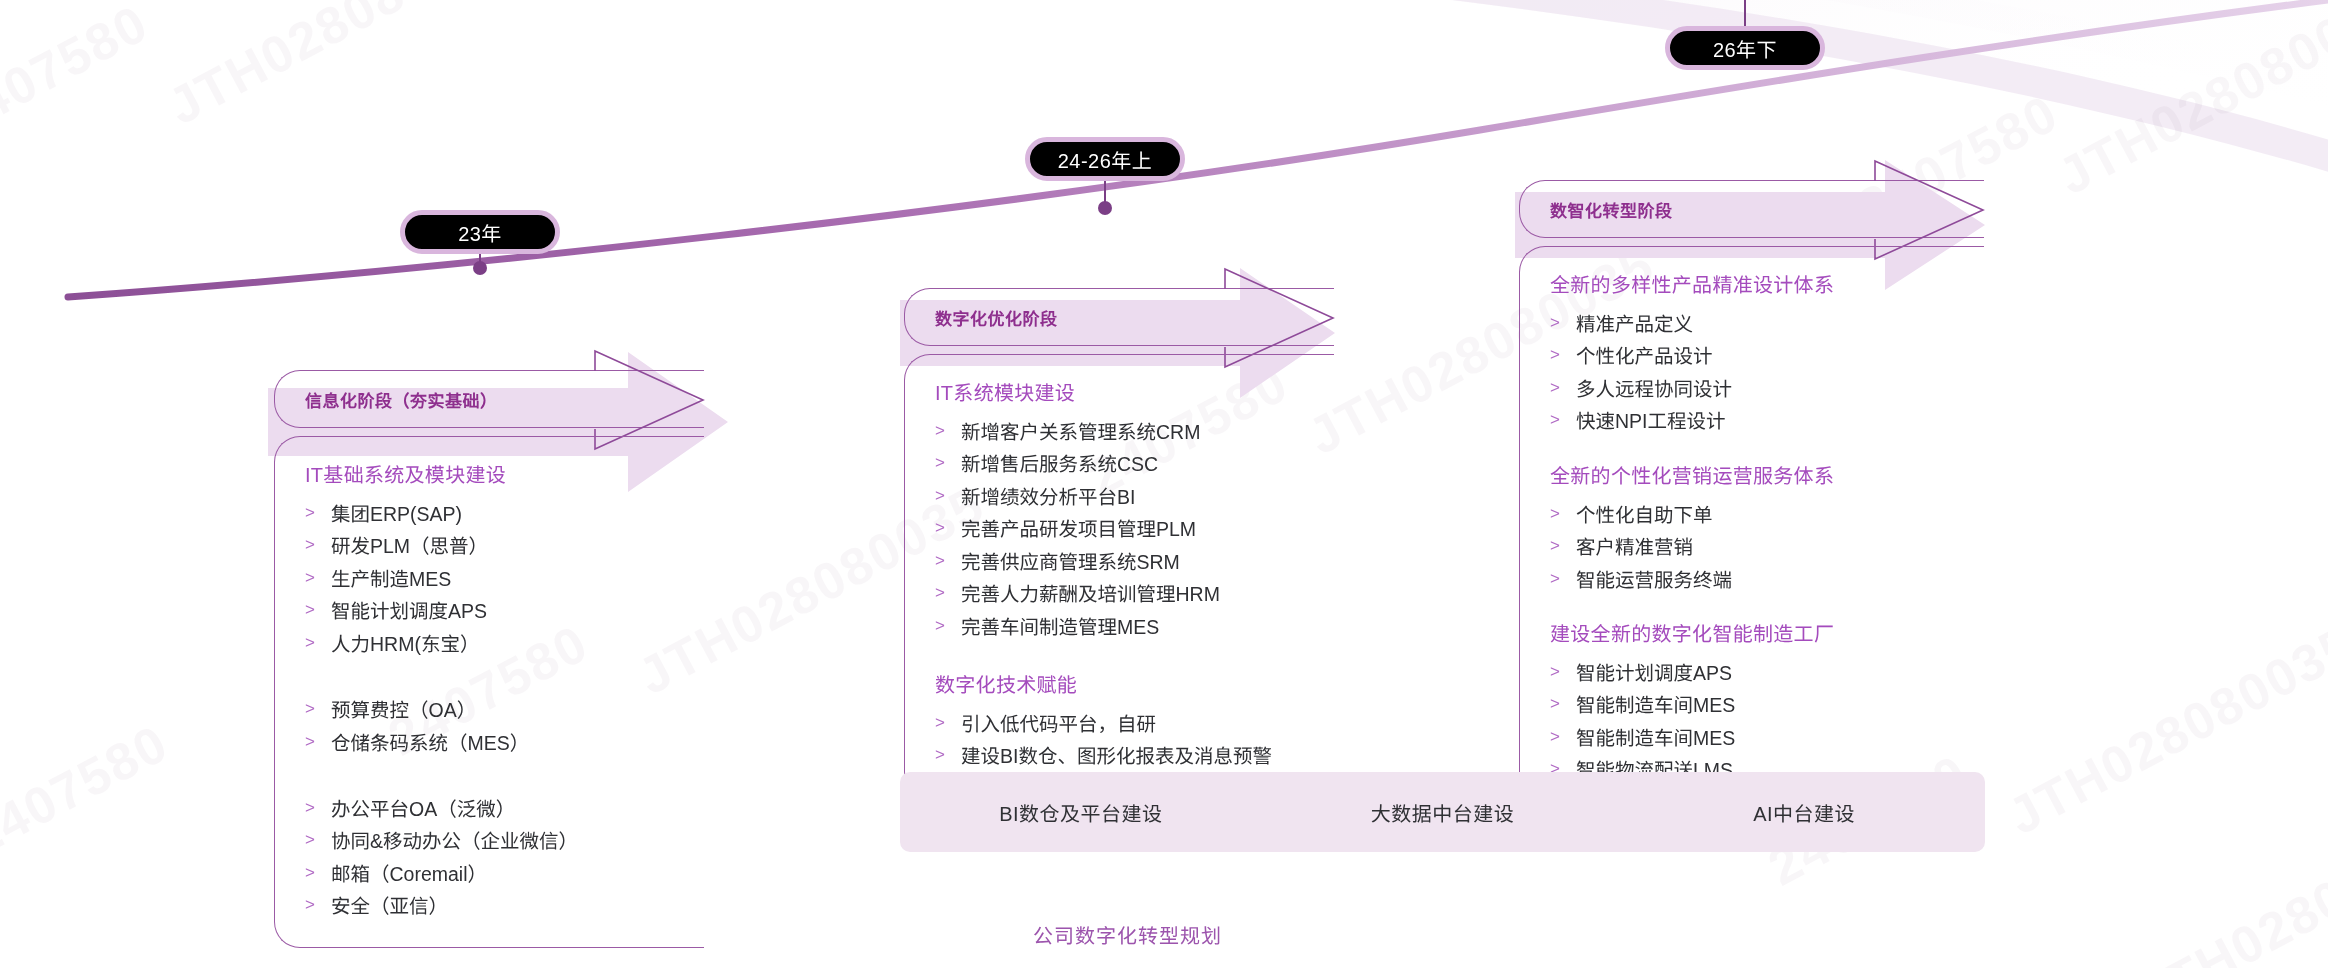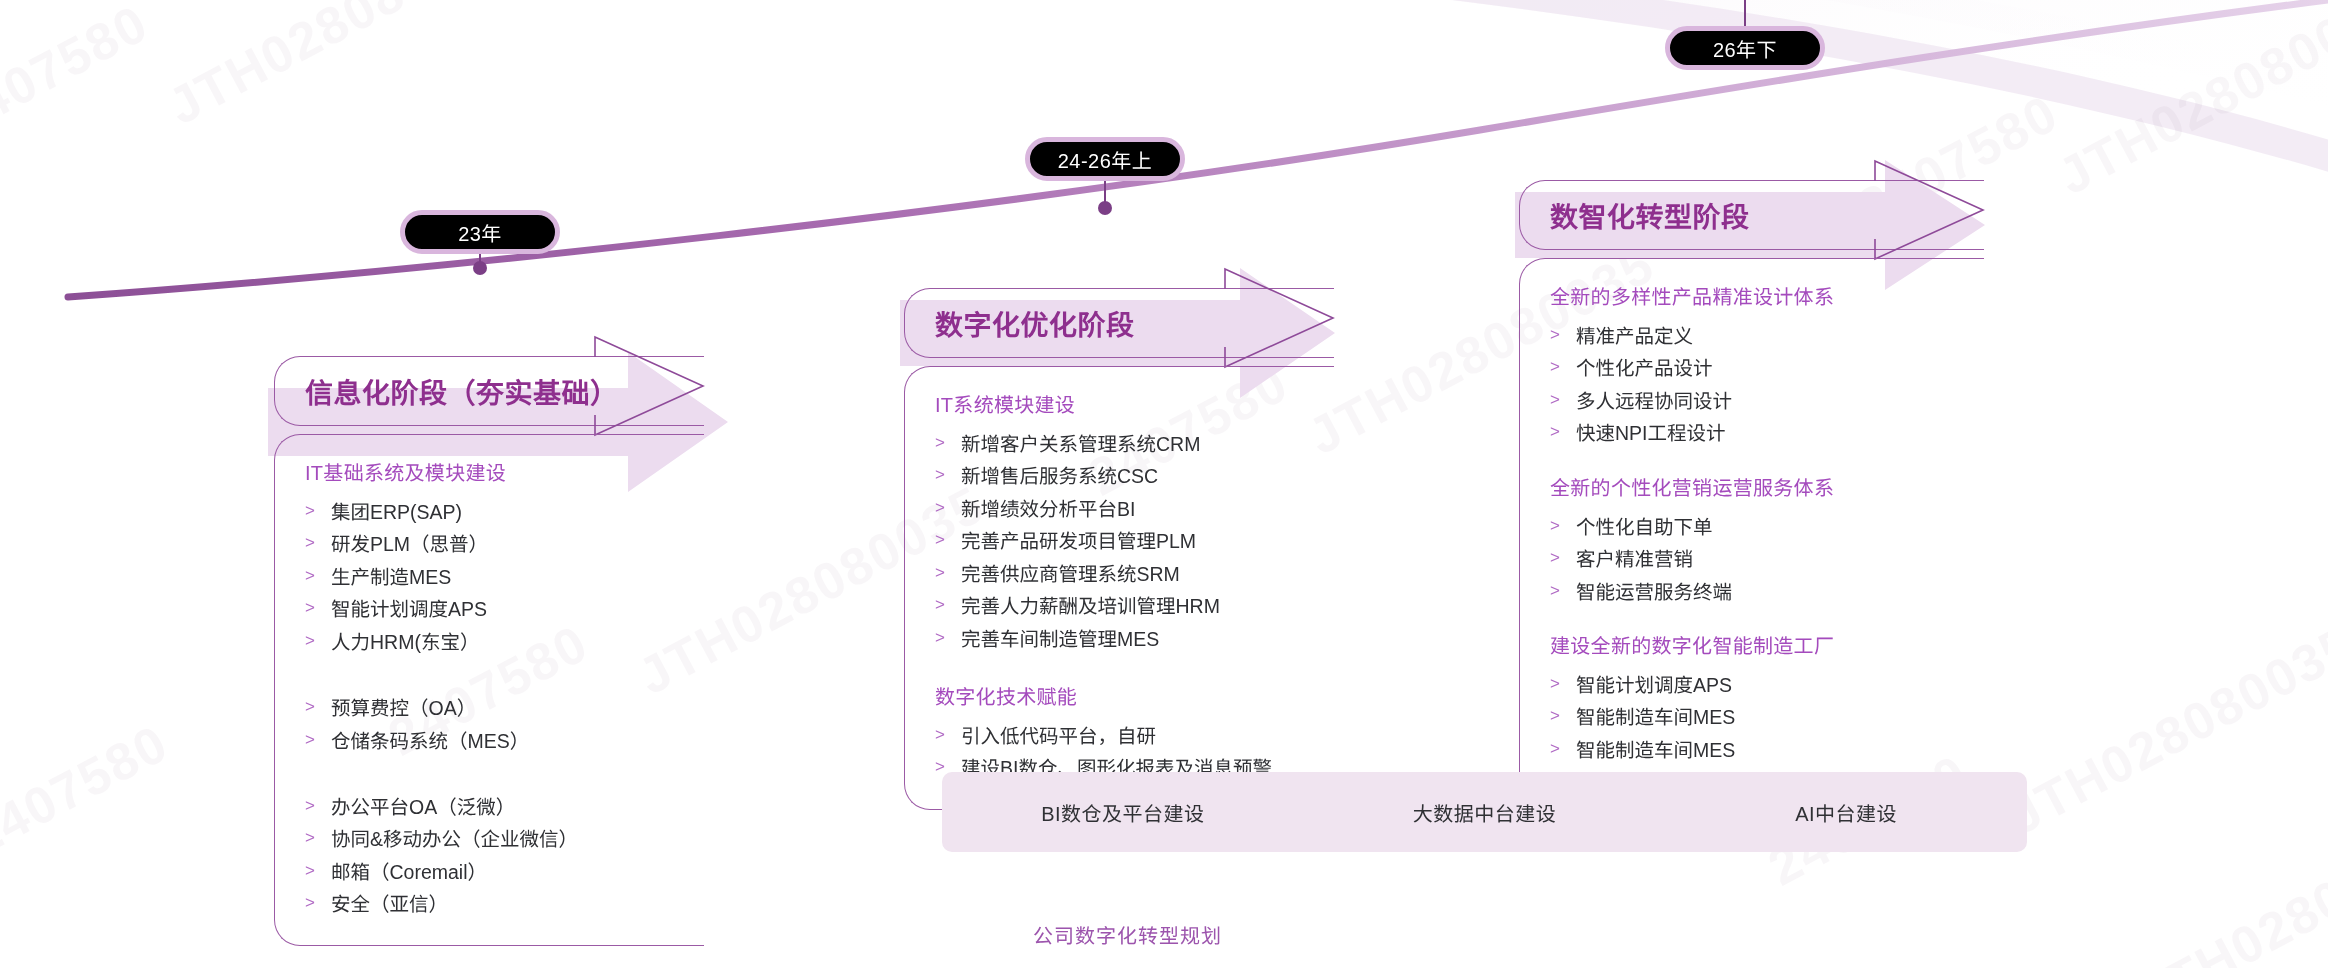--- a/index.html
+++ b/index.html
@@ -42,30 +42,30 @@
     letter-spacing:.5px;
   }
   .pill-stem{position:absolute;width:2px;background:#7b3f86;}
   .pill-dot{position:absolute;width:14px;height:14px;border-radius:50%;background:#7b3f86;}
 
   
   .phase{position:absolute;}
 
   .phase-head{
     position:relative;
-    height:70px;
+    height:58px;
     box-sizing:border-box;
     display:flex;align-items:center;
     padding-left:30px;
     border:1.4px solid #9b5aa5;
     border-right:none;
     border-top-left-radius:26px;
     border-bottom-left-radius:26px;
     color:#8e2f8e;
-    font-size:28px;
+    font-size:17px;
     font-weight:bold;
     letter-spacing:.5px;
     background:transparent;
   }
   
   .head-arrow{position:absolute;top:-22px;right:-1px;}
 
   .phase-body{
     position:relative;
     margin-top:8px;
@@ -202,21 +202,21 @@
   </svg>
 
   <svg class="ghost-arrow" style="left:900px;top:268px;" width="435" height="130" viewBox="0 0 435 130" xmlns="http://www.w3.org/2000/svg">
     <path d="M0,32 L340,32 L340,0 L435,65 L340,130 L340,98 L0,98 Z" fill="#ecdcef"></path>
   </svg>
 
   <svg class="ghost-arrow" style="left:1515px;top:160px;" width="470" height="130" viewBox="0 0 470 130" xmlns="http://www.w3.org/2000/svg">
     <path d="M0,32 L370,32 L370,0 L470,65 L370,130 L370,98 L0,98 Z" fill="#ecdcef"></path>
   </svg>
 
-  <div class="phase" style="left:274px;top:356px;width:430px;">
+  <div class="phase" style="left:274px;top:370px;width:430px;">
     <div class="phase-head" style="width:430px;">
       <span>信息化阶段（夯实基础）</span>
       <svg class="head-arrow" width="112" height="102" viewBox="0 0 112 102" xmlns="http://www.w3.org/2000/svg">
         <path d="M2,22 L2,2 L110,51 L2,100 L2,80" fill="none" stroke="#8e4a99" stroke-width="1.6" stroke-linejoin="miter"></path>
       </svg>
     </div>
 
     <div class="phase-body" style="width:430px;">
       <div class="grp">
         <div class="grp-title">IT基础系统及模块建设</div>
@@ -400,21 +400,21 @@
             </li>
           <li>
               <span class="chev">&gt;</span>
               <span class="txt">智能物流配送LMS</span>
             </li>
         </ul>
       </div>
     </div>
   </div>
 
-  <div id="bottom-bar" style="left:900px;top:772px;width:1085px;height:80px;margin-left:42px;">
+  <div id="bottom-bar" style="left:900px;top:772px;width:1085px;height:80px;">
     <div class="cell">BI数仓及平台建设</div>
     <div class="cell">大数据中台建设</div>
     <div class="cell">AI中台建设</div>
   </div>
 
   <div id="caption" style="left:1033px;top:920px;">公司数字化转型规划</div>
 
 </div>
 
 </body></html>

